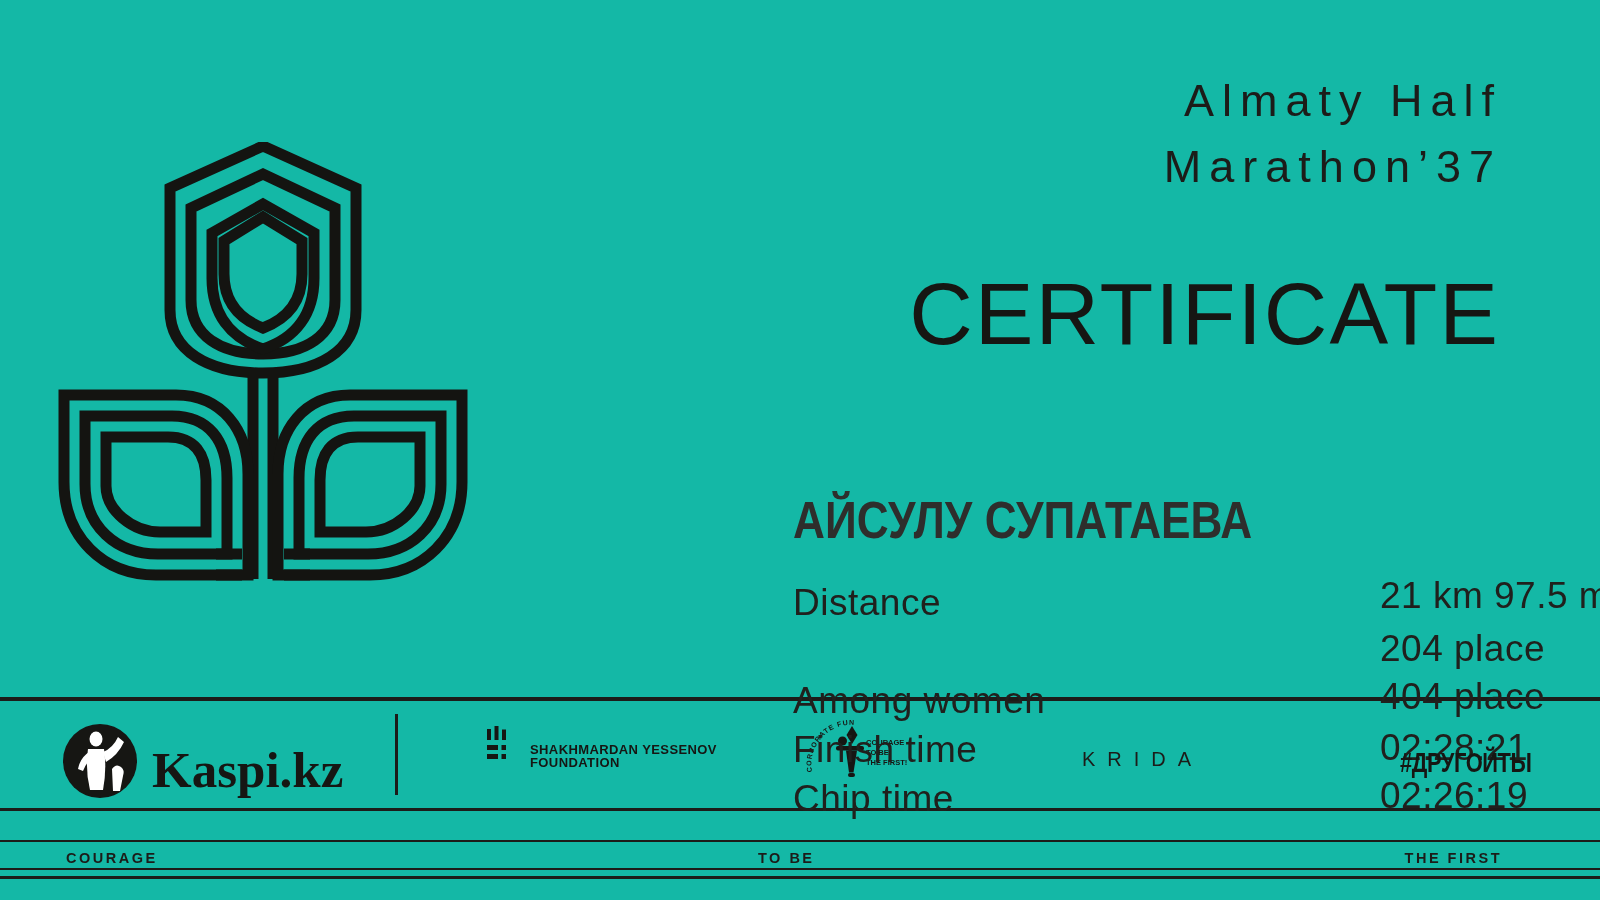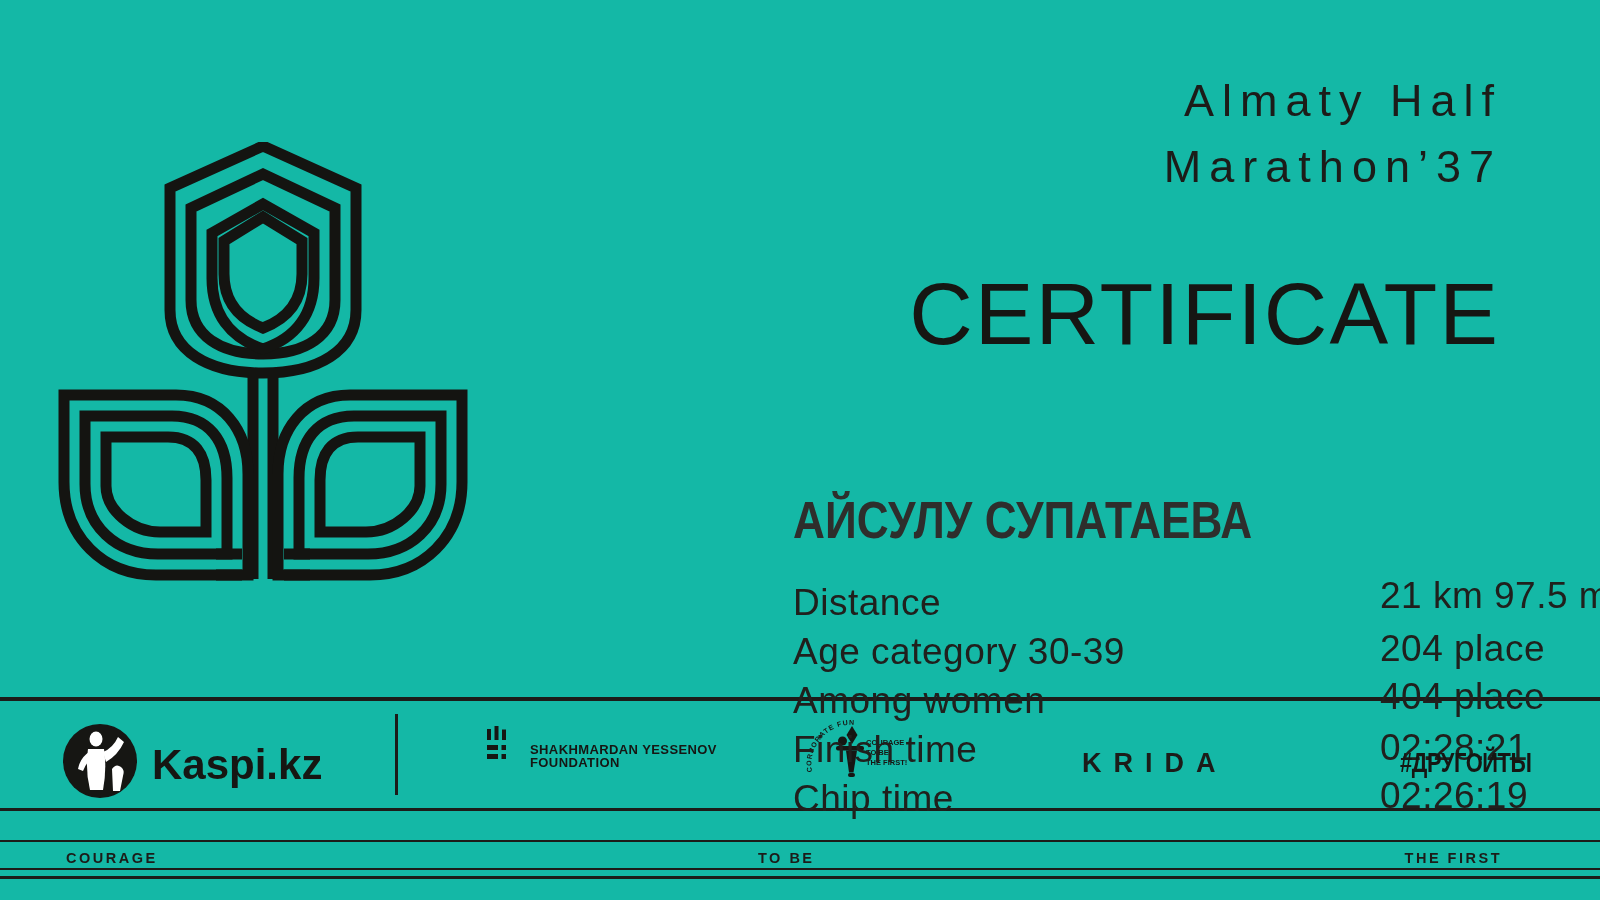--- a/index.html
+++ b/index.html
@@ -16,26 +16,26 @@
   
   .name{left:793px;top:490px;font-size:52px;font-weight:700;letter-spacing:0;color:#2E2E2C;transform:scaleX(.85);transform-origin:left center;white-space:nowrap;z-index:2;}
   
   .stat-label{left:793px;font-size:37px;font-weight:400;letter-spacing:.5px;color:#20201D;white-space:nowrap;z-index:2;}
   .stat-value{left:1380px;font-size:37px;font-weight:400;letter-spacing:.5px;color:#20201D;white-space:nowrap;z-index:2;}
   
   .rule{left:0;width:1600px;background:#1C1C19;z-index:1;}
   .vdivider{left:395px;top:714px;width:3px;height:81px;background:#1C1C19;z-index:1;}
   
   .kaspi-mark{left:63px;top:724px;z-index:1;}
-  .kaspi-word{left:152px;top:741px;font-size:42px;font-weight:700;letter-spacing:0;color:#161613;z-index:1;}
+  .kaspi-word{left:152px;top:741px;font-size:51px;font-weight:700;letter-spacing:0;color:#161613;z-index:1;font-family:Liberation Serif, serif;}
   .yessenov-icon{left:487px;top:726px;z-index:1;}
   .yessenov-text{left:530px;font-size:13px;font-weight:700;letter-spacing:.4px;color:#161613;z-index:1;white-space:nowrap;}
   .torch{left:800px;top:716px;z-index:1;}
   .torch text{font-family:"Liberation Sans","DejaVu Sans",sans-serif;font-weight:700;fill:#161613;}
-  .krida-word{left:1082px;top:748px;font-size:27px;font-weight:700;letter-spacing:12px;color:#1C1C19;z-index:1;white-space:nowrap;}
+  .krida-word{left:1082px;top:748px;font-size:20px;font-weight:400;letter-spacing:12px;color:#1C1C19;z-index:1;white-space:nowrap;}
   .hashtag{left:1400px;top:747px;font-size:28px;font-weight:800;letter-spacing:-.5px;color:#161613;transform:scaleX(.78);transform-origin:left center;white-space:nowrap;z-index:3;}
   
   .footer-text{top:850px;font-size:14.5px;font-weight:600;letter-spacing:2.5px;color:#1C1C19;z-index:2;white-space:nowrap;}
   .tulip{left:58px;top:142px;z-index:1;}
 </style>
 </head>
 <body>
 
 <div class="canvas">
 
@@ -67,21 +67,20 @@
   </svg>
 
   <div class="abs event-title" style="top:78px">Almaty Half</div>
   <div class="abs event-title" style="top:144px">Marathon’37</div>
 
   <div class="abs heading">CERTIFICATE</div>
 
   <div class="abs name">АЙСУЛУ СУПАТАЕВА</div>
 
   <div class="abs stat-label" style="top:582px">Distance</div>
-  <div class="abs stat-label" style="top:631px">Age category 30-39</div>
   <div class="abs stat-label" style="top:729px">Finish time</div>
   <div class="abs stat-label" style="top:680px">Among women</div>
   <div class="abs stat-label" style="top:778px">Chip time</div>
 
   <div class="abs stat-value" style="top:575px">21 km 97.5 m</div>
   <div class="abs stat-value" style="top:628px">204 place</div>
   <div class="abs stat-value" style="top:676px">404 place</div>
   <div class="abs stat-value" style="top:727px">02:28:21</div>
   <div class="abs stat-value" style="top:775px">02:26:19</div>
 

